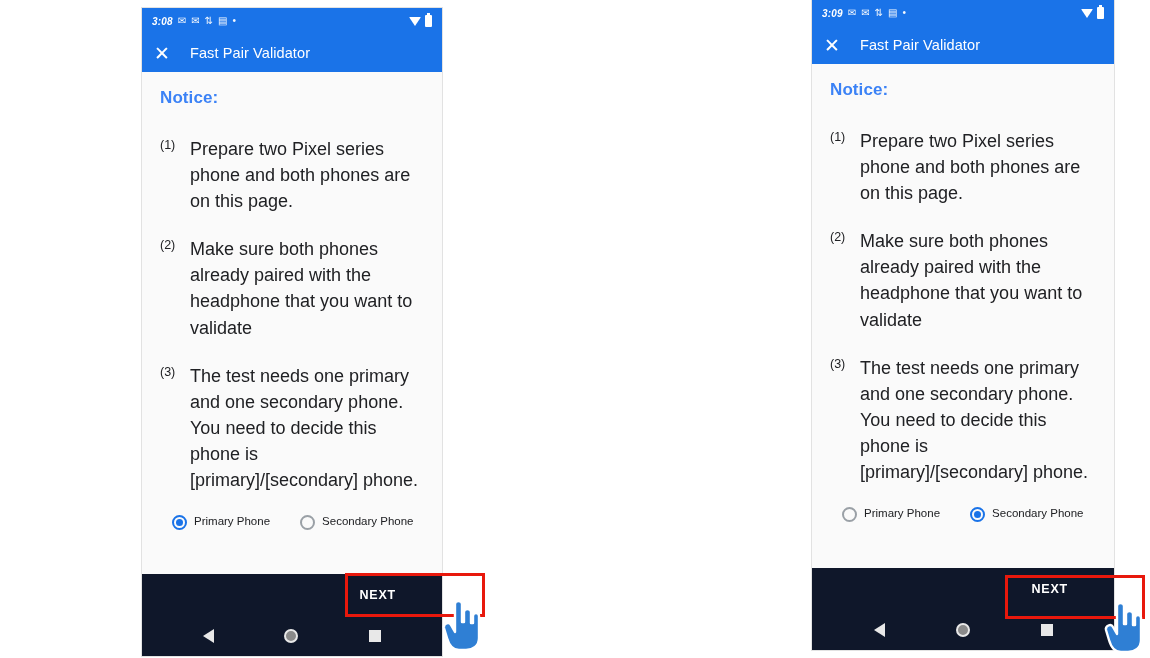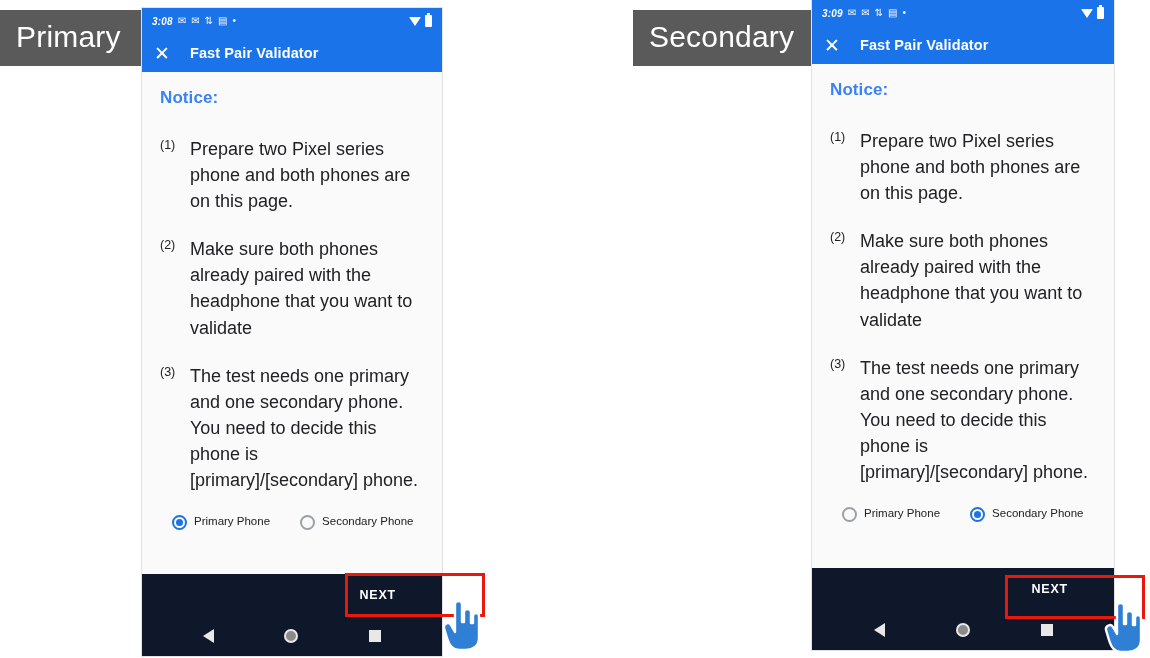--- a/index.html
+++ b/index.html
@@ -109,21 +109,21 @@
   }
   .close-icon {
     font-size: 19px;
     line-height: 1;
     width: 22px;
     font-weight: 400;
     cursor: pointer;
   }
   .app-title {
     font-size: 14.5px;
-    font-weight: bold;
+    font-weight: normal;
     margin-left: 14px;
     letter-spacing: 0.1px;
   }
 
   
   .content {
     background: #fafafa;
     padding: 16px 14px 0 18px;
     box-sizing: border-box;
   }
@@ -253,21 +253,20 @@
     position: absolute;
     width: 46px;
     height: 54px;
   }
 </style>
 </head>
 <body>
 
 <div class="stage">
 
-  <div class="panel-label" style="left:0px; top:10px; width:145px;">Primary</div>
 
   <div class="phone" style="left:142px; top:8px; width:300px; height:648px;">
 
     <div class="status-bar">
       <div class="status-left">
         <span class="status-time">3:08</span>
         <span class="status-ico">✉</span>
         <span class="status-ico">✉</span>
         <span class="status-ico">⇅</span>
         <span class="status-ico">▤</span>
@@ -324,21 +323,20 @@
       </div>
     </div>
   </div>
 
   <div class="red-box" style="left:345px; top:573px; width:140px; height:44px;"></div>
 
   <svg class="cursor" style="left:441px; top:598px;" viewBox="0 0 46 54">
     <path d="M14 6 C14 2, 21 2, 21 6 L21 24 L23 24 L23 14 C23 10, 30 10, 30 14 L30 25 L32 25 L32 18 C32 14, 38 14, 38 18 L38 40 C38 48, 32 52, 25 52 L18 52 C12 52, 8 47, 6 40 L3 30 C2 26, 8 23, 10 27 L14 34 Z" fill="#2f7fd4" stroke="#ffffff" stroke-width="2.4" stroke-linejoin="round"></path>
   </svg>
 
-  <div class="panel-label" style="left:633px; top:10px; width:178px;">Secondary</div>
 
   <div class="phone" style="left:812px; top:0; width:302px; height:650px;">
 
     <div class="status-bar">
       <div class="status-left">
         <span class="status-time">3:09</span>
         <span class="status-ico">✉</span>
         <span class="status-ico">✉</span>
         <span class="status-ico">⇅</span>
         <span class="status-ico">▤</span>

